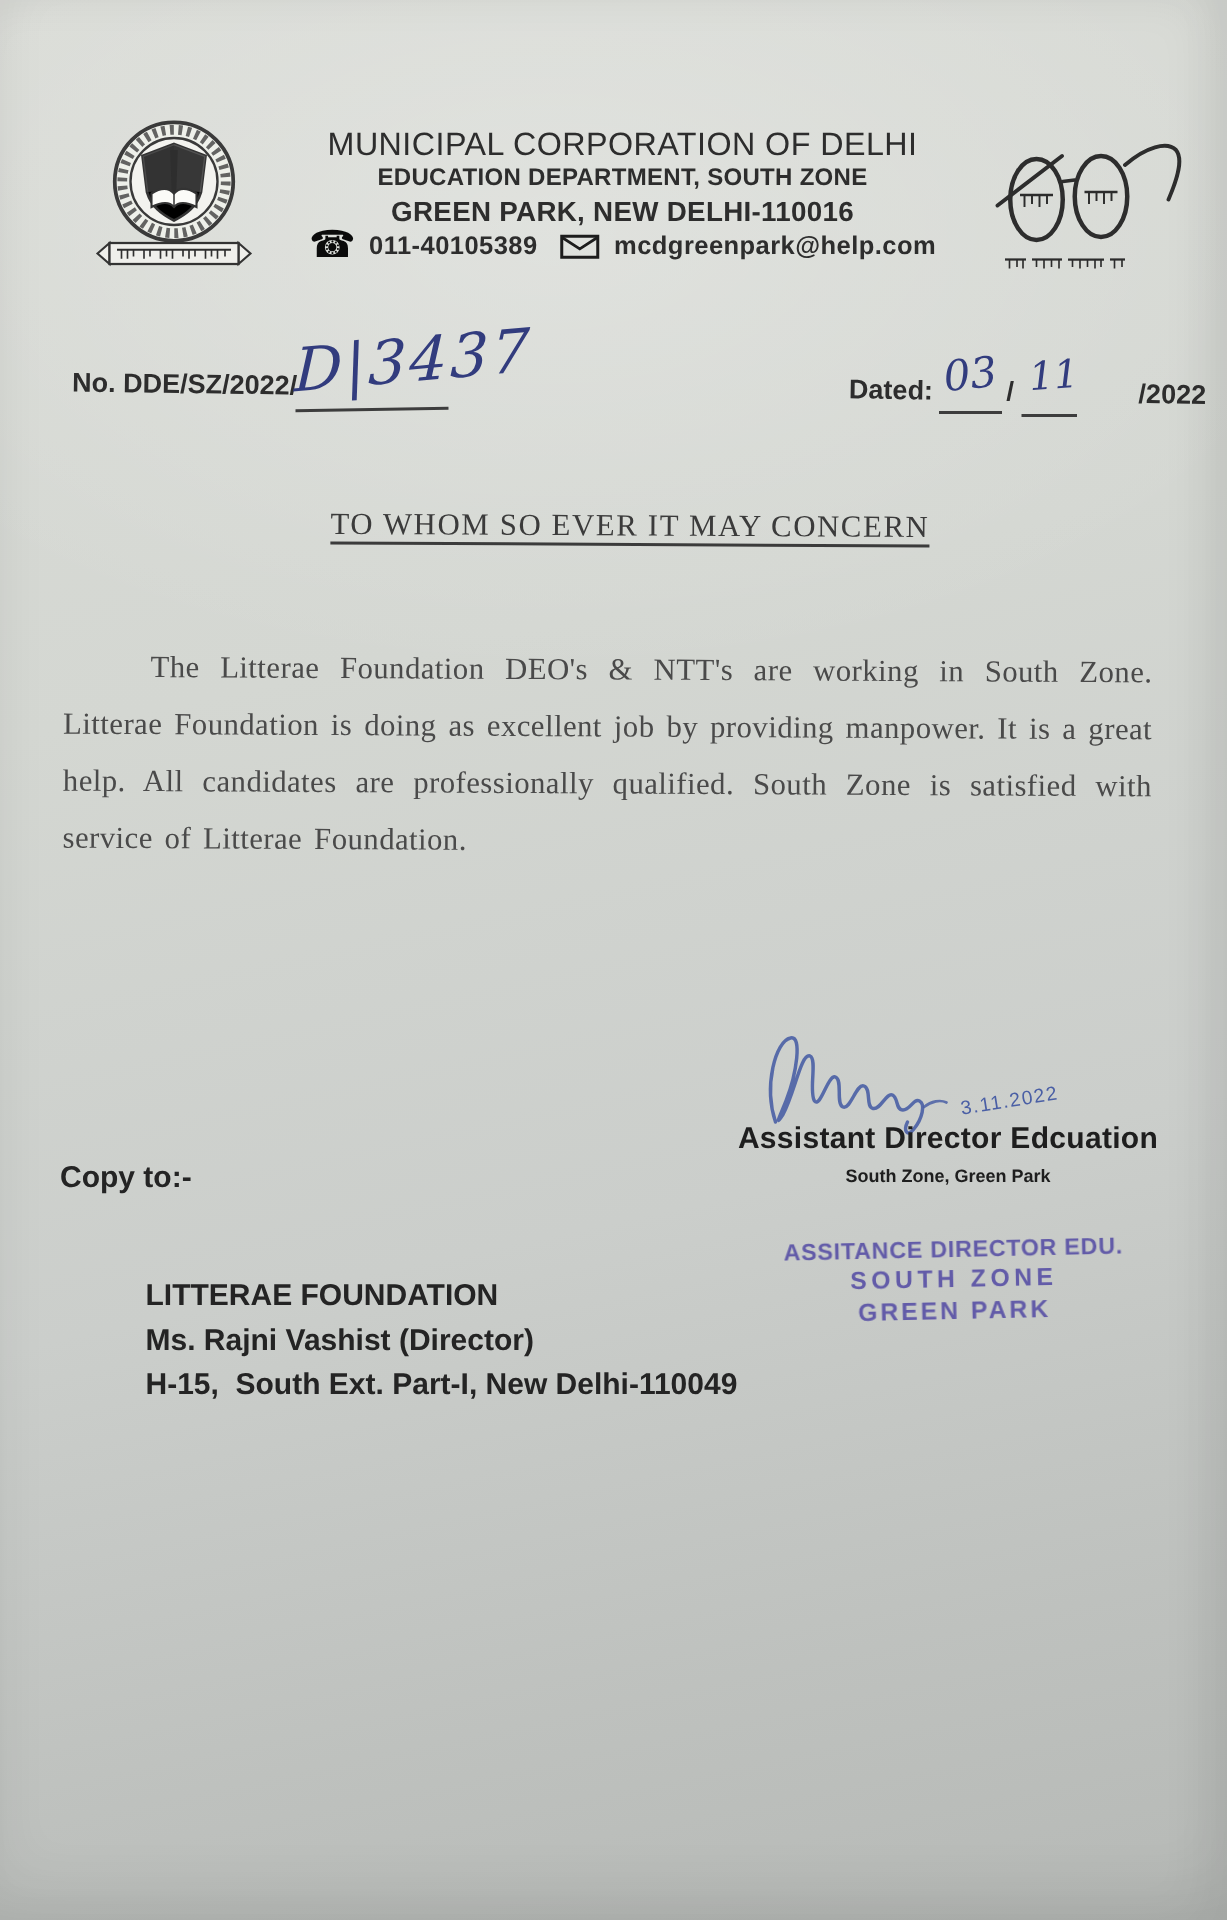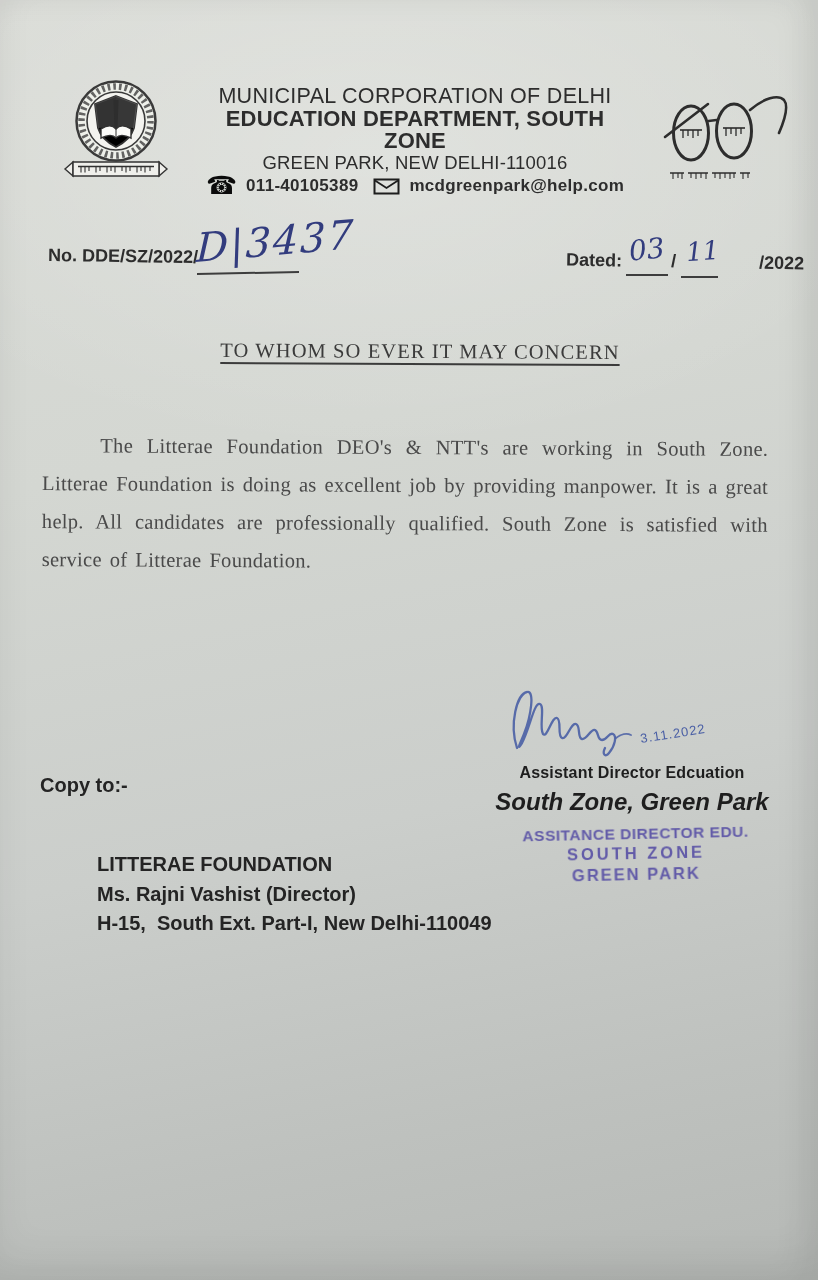--- a/index.html
+++ b/index.html
@@ -8,22 +8,22 @@
     background:
       radial-gradient(ellipse 900px 500px at 45% 12%, rgba(255,255,255,.22), rgba(255,255,255,0) 60%),
       linear-gradient(168deg,#dadcd7 0%,#d4d7d2 34%,#cbcecb 62%,#bec1be 84%,#b6b9b6 100%);
     box-shadow:inset -18px 0 30px rgba(0,0,0,.05), inset 0 -24px 36px rgba(0,0,0,.06);
     font-family:"Liberation Sans",sans-serif;color:#2d2d2d;
   }
   .abs{position:absolute;}
   
   .hdr-text{left:195px;top:84px;width:440px;text-align:center;color:#2d2d2d;}
   .hdr-l1{font-size:21.5px;font-weight:normal;letter-spacing:.3px;line-height:24px;}
-  .hdr-l2{font-size:22px;font-weight:bold;letter-spacing:.2px;line-height:22px;}
-  .hdr-l3{font-size:18.5px;font-weight:normal;letter-spacing:.2px;line-height:21px;}
+  .hdr-l2{font-size:16px;font-weight:bold;letter-spacing:.2px;line-height:22px;}
+  .hdr-l3{font-size:18.5px;font-weight:bold;letter-spacing:.2px;line-height:21px;}
   .contact{display:flex;justify-content:center;align-items:center;gap:9px;margin-top:2px;}
   .phone-glyph{font-size:25px;line-height:22px;color:#0b0b0b;transform:translateY(-1px);}
   .contact-txt{font-size:17px;font-weight:bold;letter-spacing:.3px;}
   
   .ref-label{left:48px;top:246px;font-size:18px;font-weight:bold;transform:rotate(.8deg);}
   .hw{font-family:"DejaVu Serif",serif;font-style:italic;color:#323c7e;}
   .hw-num{left:196px;top:218px;font-size:40px;letter-spacing:2px;transform:rotate(-5deg) skewX(-7deg);}
   .ref-underline{left:197px;top:272px;width:102px;height:2px;background:#3d3d3d;transform:rotate(-1deg);}
   .dated-label{left:566px;top:250px;font-size:18px;font-weight:bold;transform:rotate(1deg);}
   .hw-day{left:629px;top:233px;font-size:28px;transform:rotate(-6deg);}
@@ -37,22 +37,22 @@
     font-family:"Liberation Serif",serif;font-size:20.5px;letter-spacing:1.1px;color:#3b3b3b;
     transform:rotate(.3deg);}
   .subject span{text-decoration:underline;text-underline-offset:5px;text-decoration-thickness:1.6px;}
   .body-par{left:42px;top:428px;width:726px;font-family:"Liberation Serif",serif;
     font-size:20.5px;line-height:38px;color:#4a4a4a;text-align:justify;text-indent:58px;
     letter-spacing:.3px;word-spacing:2.5px;transform:rotate(.3deg);}
   
   .sig-svg{left:503px;top:686px;}
   .hw-sigdate{left:640px;top:726px;font-size:13px;color:#4a5fa5;transform:rotate(-9deg);letter-spacing:1px;}
   .sig-block{left:490px;top:748px;width:284px;text-align:center;color:#1e1e1e;}
-  .sig-l1{font-size:16px;font-weight:bold;letter-spacing:.2px;margin-top:16px;}
-  .sig-l2{font-size:24px;font-weight:bold;margin-top:6px;font-style:italic;}
+  .sig-l1{font-size:20px;font-weight:bold;letter-spacing:.2px;}
+  .sig-l2{font-size:12px;font-weight:bold;margin-top:6px;}
   
   .copy-label{left:40px;top:774px;font-size:20px;font-weight:bold;color:#242424;}
   .copy-lines{left:97px;top:850px;color:#242424;}
   .copy-line{font-size:20px;font-weight:bold;line-height:29.5px;white-space:pre;}
   
   .stamp{left:510px;top:824px;width:252px;text-align:center;color:#5a52a6;
     transform:rotate(-1.2deg);opacity:.92;filter:blur(.2px);}
   .stamp-l1{font-size:15.5px;font-weight:bold;letter-spacing:.5px;line-height:19px;}
   .stamp-l2{font-size:16.5px;font-weight:bold;letter-spacing:3px;line-height:21px;}
   .stamp-l3{font-size:16.5px;font-weight:bold;letter-spacing:2px;line-height:20px;}

